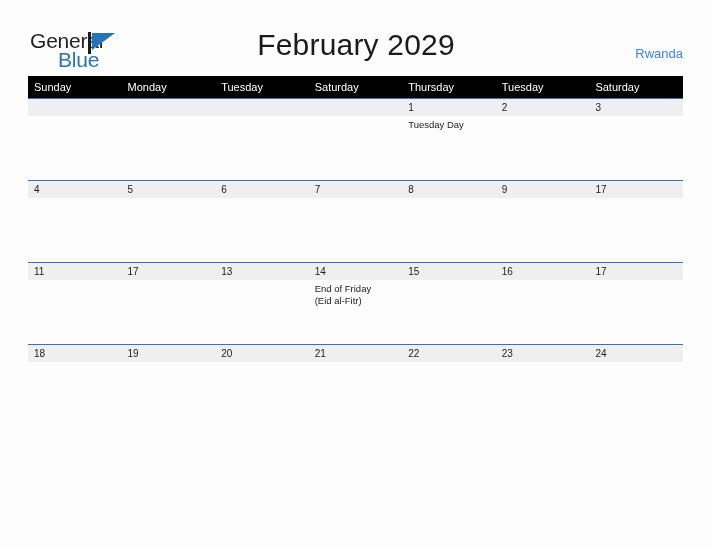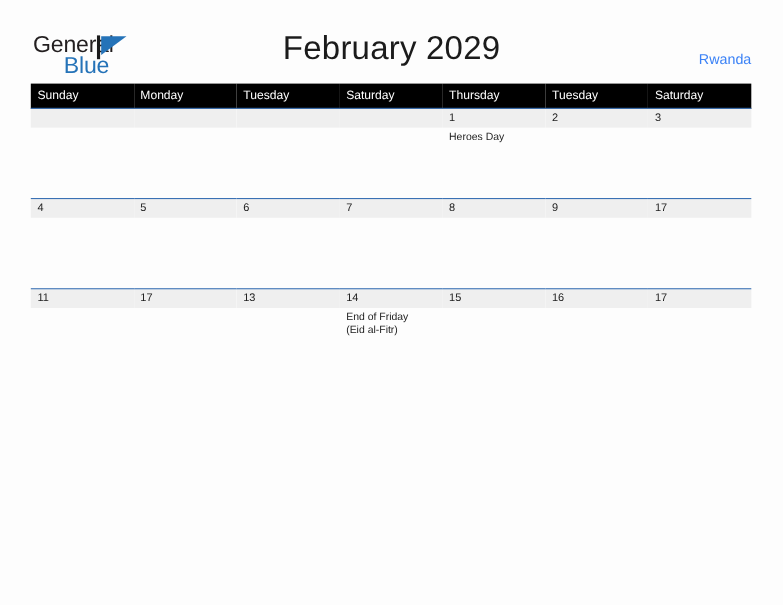--- a/index.html
+++ b/index.html
@@ -187,21 +187,21 @@
           </td>
           <td>
             <span class="daynum empty"></span>
           </td>
           <td>
             <span class="daynum empty"></span>
           </td>
           <td>
             <span class="daynum">1</span>
             <div class="events">
-              <div class="event">Heroes Day</div>
+              <div class="event">Tuesday Day</div>
             </div>
           </td>
           <td>
             <span class="daynum">2</span>
           </td>
           <td>
             <span class="daynum">3</span>
           </td>
         </tr>
         <tr>
@@ -247,16 +247,39 @@
           <td>
             <span class="daynum">15</span>
           </td>
           <td>
             <span class="daynum">16</span>
           </td>
           <td>
             <span class="daynum">17</span>
           </td>
         </tr>
+        <tr>
+          <td>
+            <span class="daynum">18</span>
+          </td>
+          <td>
+            <span class="daynum">19</span>
+          </td>
+          <td>
+            <span class="daynum">20</span>
+          </td>
+          <td>
+            <span class="daynum">21</span>
+          </td>
+          <td>
+            <span class="daynum">22</span>
+          </td>
+          <td>
+            <span class="daynum">23</span>
+          </td>
+          <td>
+            <span class="daynum">24</span>
+          </td>
+        </tr>
       </tbody>
   </table>
 
 </div>
 
 </body></html>

